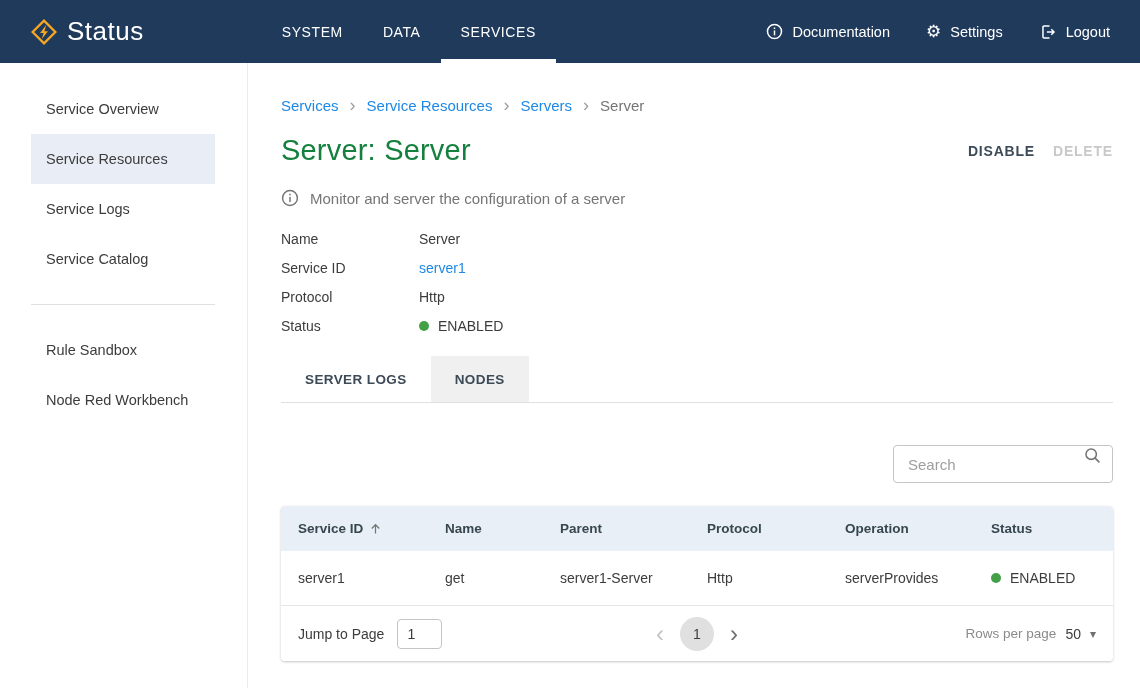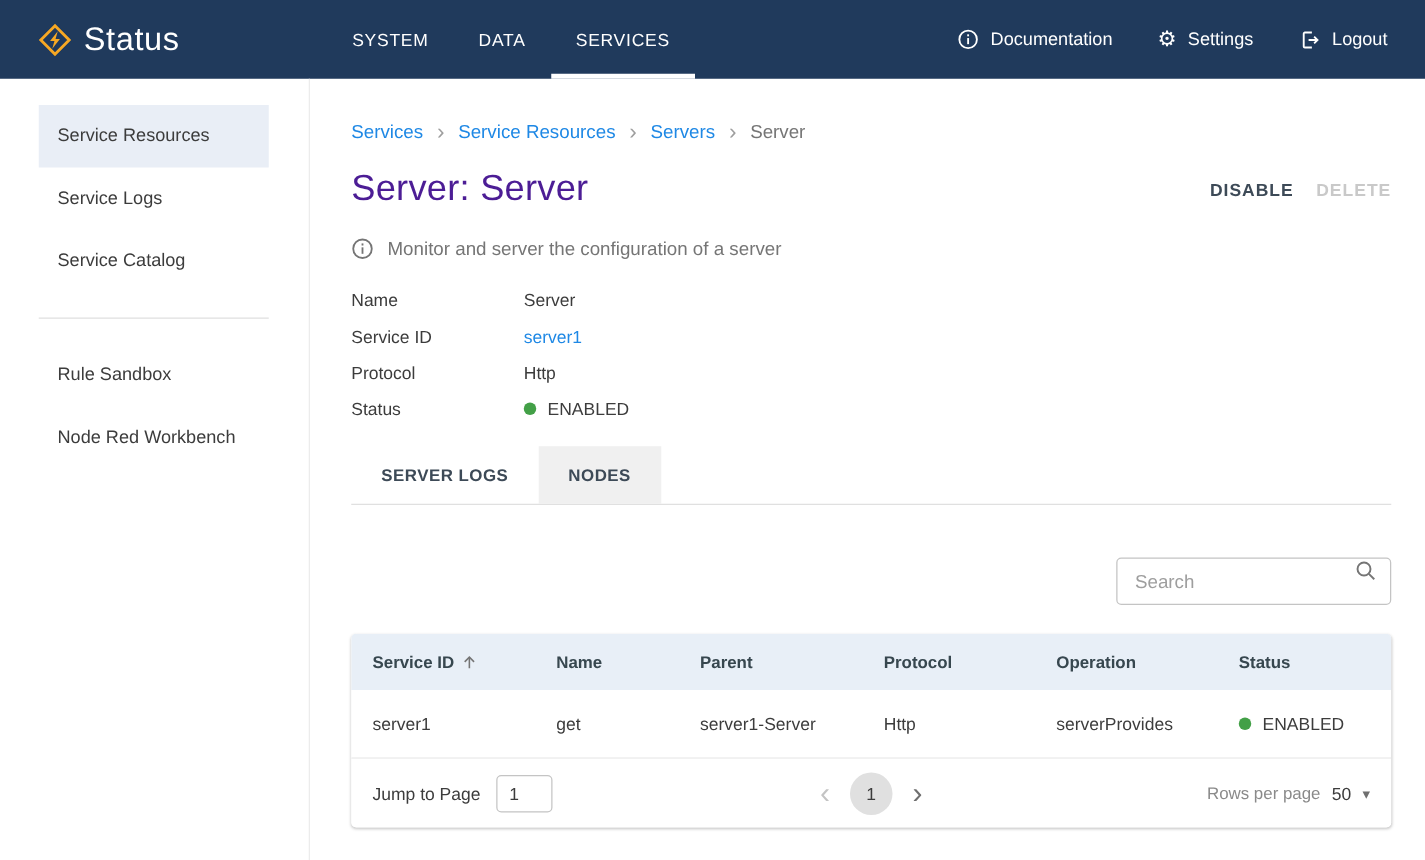--- a/index.html
+++ b/index.html
@@ -27,21 +27,21 @@
   .content { flex:1; padding:33px 27px 0 33px; overflow:hidden; }
 
   
   .breadcrumb { display:flex; align-items:center; gap:11px; font-size:15px; }
   .breadcrumb a { color:var(--link_blue,#1e88e5); text-decoration:none; cursor:pointer; }
   .crumb-sep::before { content:"\203A"; color:#9e9e9e; font-size:18px; line-height:1; }
   .crumb-current { color:#757575; }
 
   
   .title-row { display:flex; align-items:center; margin-top:20px; }
-  .page-title { font-size:29px; font-weight:400; color:#4c1d95; letter-spacing:0.2px; }
+  .page-title { font-size:29px; font-weight:400; color:#15803d; letter-spacing:0.2px; }
   .title-actions { margin-left:auto; display:flex; gap:18px; }
   .btn-text { background:none; border:none; font-family:inherit; font-size:14px; font-weight:700; letter-spacing:0.8px; cursor:pointer; padding:0; }
   .btn-disable { color:#3d4a57; }
   .btn-delete { color:#c9c9c9; }
 
   .subtitle { display:flex; align-items:center; gap:11px; margin-top:22px; color:#757575; font-size:15px; }
 
   
   .details { margin-top:17px; }
   .detail-row { display:flex; height:29px; align-items:center; font-size:14px; color:#3c3c3c; }
@@ -118,20 +118,21 @@
           <path d="M10.5 12 h9.5 m-3.6 -3.6 L20 12 l-3.6 3.6" fill="none" stroke="#fff" stroke-width="2"></path>
         </svg>
         <span>Logout</span>
       </div>
     </div>
   </header>
 
   <div class="layout">
 
     <aside class="sidebar">
+      <div class="side-item">Service Overview</div>
       <div class="side-item active">Service Resources</div>
       <div class="side-item">Service Logs</div>
       <div class="side-item">Service Catalog</div>
       <div class="side-divider"></div>
       <div class="side-item">Rule Sandbox</div>
       <div class="side-item">Node Red Workbench</div>
     </aside>
 
     <main class="content">
 

